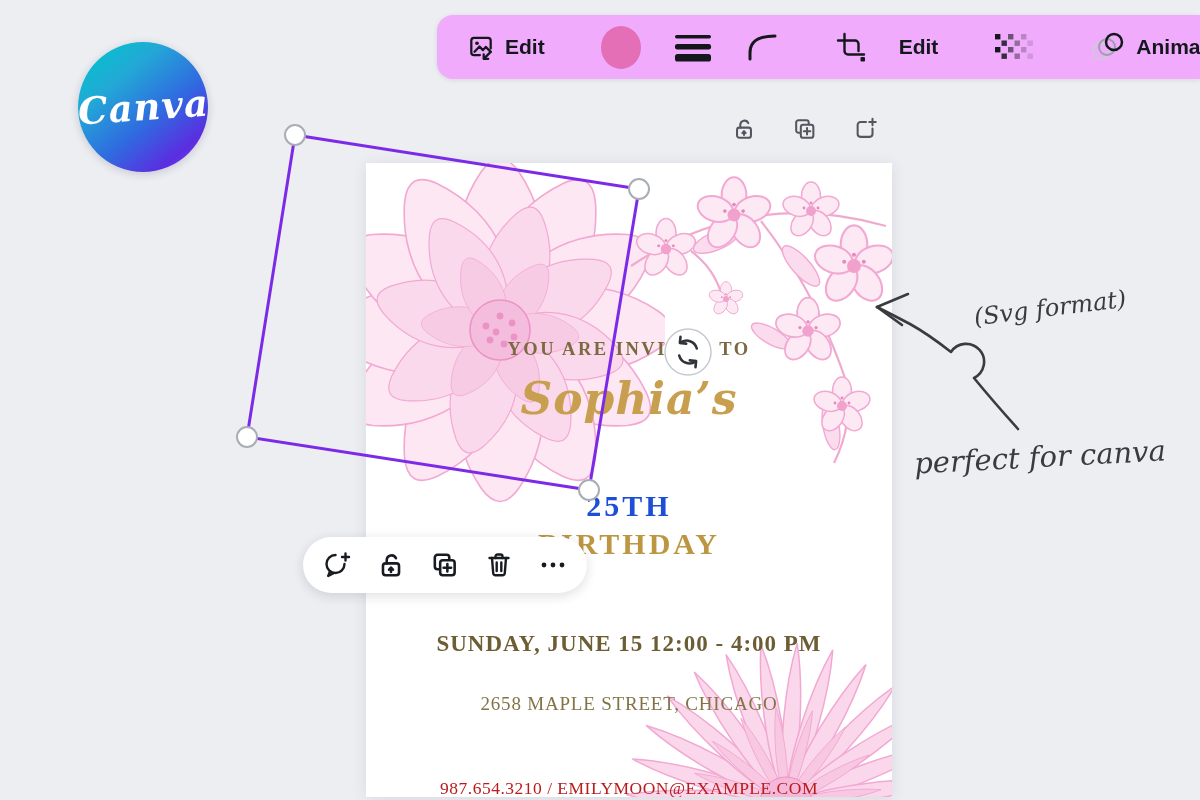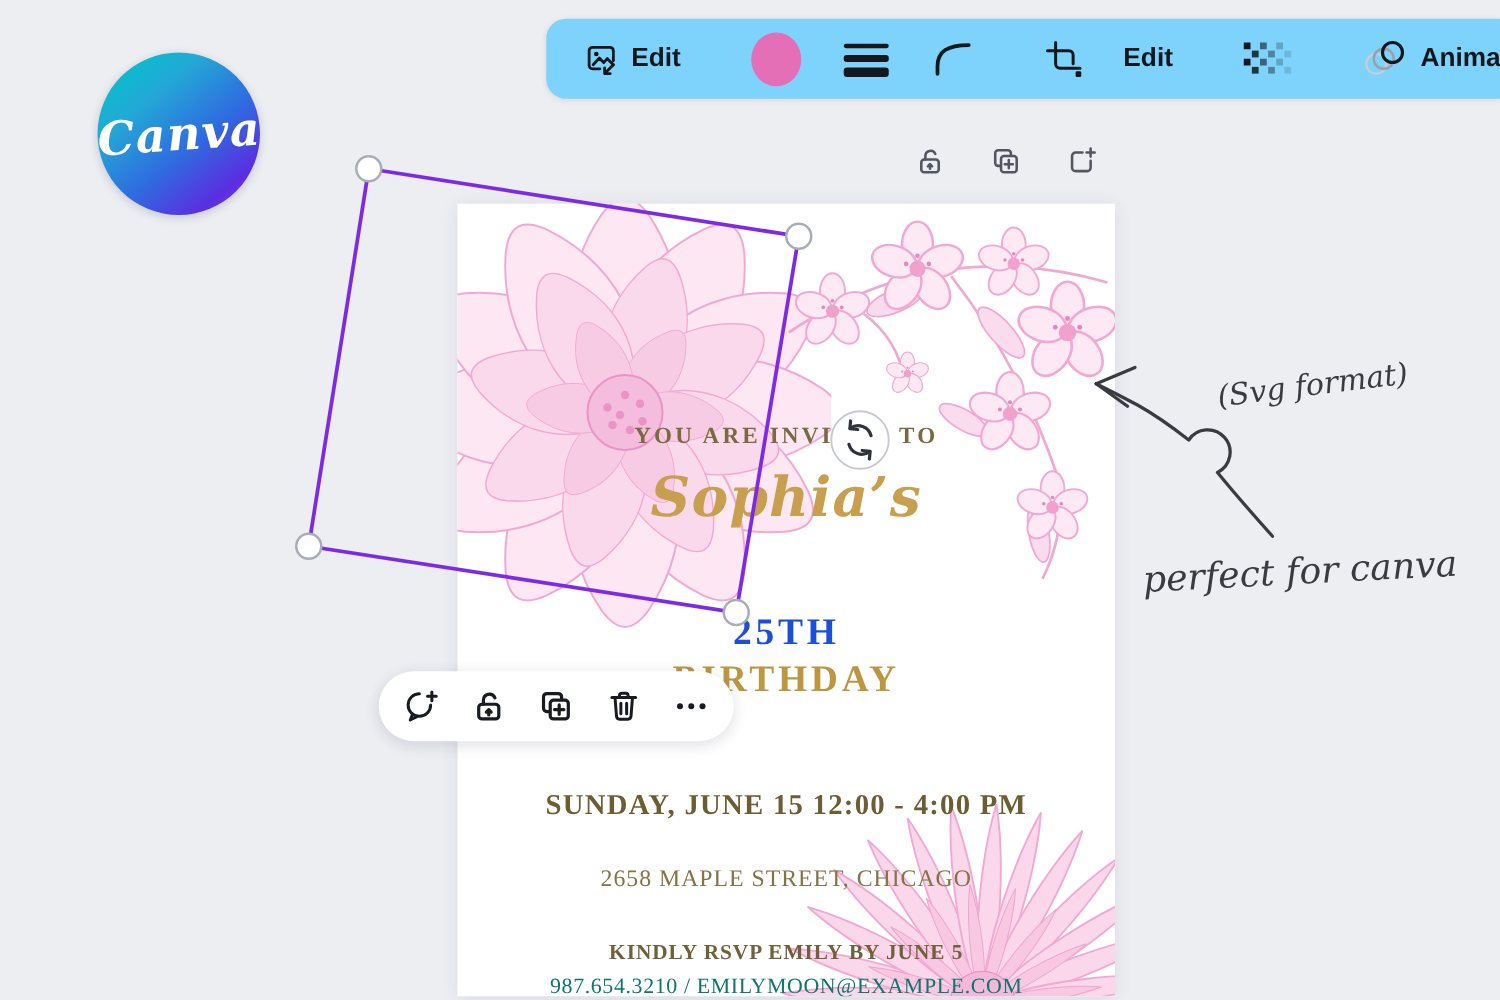--- a/index.html
+++ b/index.html
@@ -16,21 +16,21 @@
     display:flex;align-items:center;justify-content:center;
     box-shadow:0 2px 8px rgba(30,30,60,.18);cursor:pointer;
   }
   .logo span{
     color:#fff;font-family:"DejaVu Serif",serif;font-style:italic;font-weight:bold;
     font-size:37px;transform:rotate(-4deg);letter-spacing:1px;
   }
   
   .top-toolbar{
     position:absolute;left:437px;top:15px;right:0;height:64px;
-    background:#7dd3fc;border-radius:16px 0 0 16px;
+    background:#f0abfc;border-radius:16px 0 0 16px;
     box-shadow:0 1px 5px rgba(20,20,50,.10);
     display:flex;align-items:center;gap:24px;padding:0 0 0 26px;box-sizing:border-box;
   }
   .tb-btn{display:flex;align-items:center;gap:10px;cursor:pointer;background:none;border:none;padding:4px;}
   .tb-label{font-size:21px;font-weight:700;color:#14171c;}
   .tb-sep{width:2px;height:30px;background:#dcdee3;border-radius:1px;}
   .swatch{width:40px;height:43px;border-radius:50%;background:#e46fb7;}
   
   .page-controls{position:absolute;left:725px;top:110px;display:flex;gap:23px;}
   .pc-btn{width:38px;height:38px;display:flex;align-items:center;justify-content:center;background:none;border:none;cursor:pointer;}
@@ -45,21 +45,21 @@
   .inv-name{
     top:210px;font-family:"DejaVu Serif",serif;font-style:italic;font-weight:bold;
     font-size:44px;color:#c89f4f;letter-spacing:1px;
   }
   .inv-25{top:326px;font-size:30px;font-weight:700;letter-spacing:3px;color:#1d4ed8;}
   .inv-bday{top:364px;font-size:30px;font-weight:700;letter-spacing:3px;color:#bd9642;}
   .inv-date{top:448px;font-size:23px;font-weight:700;letter-spacing:1px;color:#6c5d34;margin-top:20px;}
   .inv-loc1{top:507px;font-size:17px;letter-spacing:.8px;color:#837447;}
   .inv-loc2{top:530px;font-size:19px;letter-spacing:.8px;color:#837447;}
   .inv-rsvp{top:589px;font-size:17px;font-weight:700;letter-spacing:.8px;color:#70613a;}
-  .inv-contact{top:615px;font-size:17.5px;letter-spacing:.5px;color:#0f766e;}
+  .inv-contact{top:615px;font-size:17.5px;letter-spacing:.5px;color:#b91c1c;}
   
   .overlay{position:absolute;left:0;top:0;pointer-events:none;}
   
   .float-toolbar{
     position:absolute;left:303px;top:537px;height:56px;width:284px;border-radius:28px;
     background:#fff;box-shadow:0 3px 12px rgba(30,30,60,.14);
     display:flex;align-items:center;justify-content:center;gap:12px;
   }
   .ft-btn{width:42px;height:42px;display:flex;align-items:center;justify-content:center;background:none;border:none;cursor:pointer;}
   
@@ -190,21 +190,20 @@
       <circle r="26" fill="#f4b8da" stroke="#ec93c6"></circle>
     </g>
   </svg>
 
   <div class="inv-text inv-intro">YOU ARE INVITED TO</div>
   <div class="inv-text inv-name">Sophia’s</div>
   <div class="inv-text inv-25">25TH</div>
   <div class="inv-text inv-bday">BIRTHDAY</div>
   <div class="inv-text inv-date">SUNDAY, JUNE 15 12:00 - 4:00 PM</div>
   <div class="inv-text inv-loc2">2658 MAPLE STREET, CHICAGO</div>
-  <div class="inv-text inv-rsvp">KINDLY RSVP EMILY BY JUNE 5</div>
   <div class="inv-text inv-contact">987.654.3210 / EMILYMOON@EXAMPLE.COM</div>
 </div>
 
 <svg class="overlay" width="1200" height="800" viewBox="0 0 1200 800">
 
   <polygon points="295,135 639,189 589,490 247,437" fill="none" stroke="#7d2ae8" stroke-width="3"></polygon>
 
   <g fill="#ffffff" stroke="#a9adb5" stroke-width="2">
     <circle cx="295" cy="135" r="10"></circle>
     <circle cx="639" cy="189" r="10"></circle>

